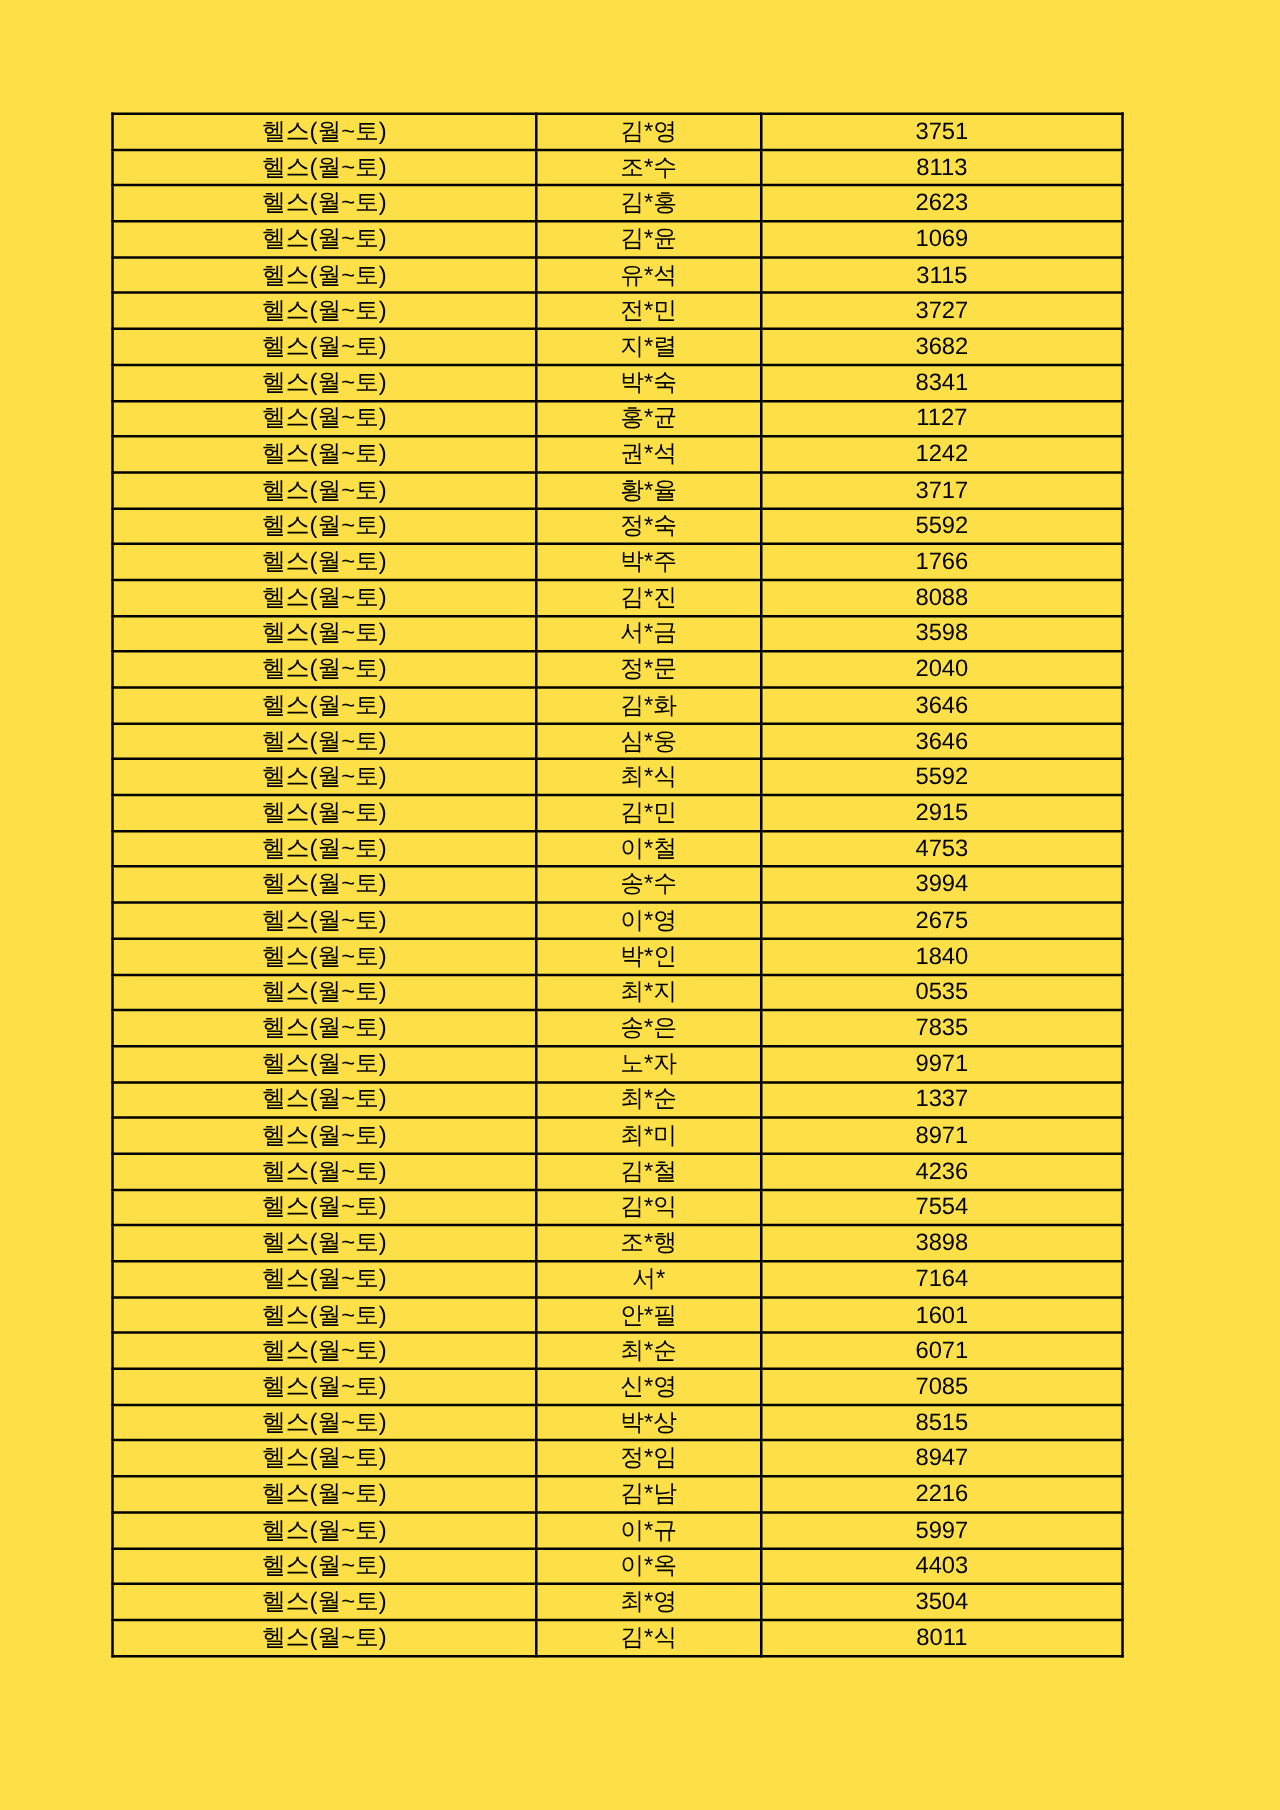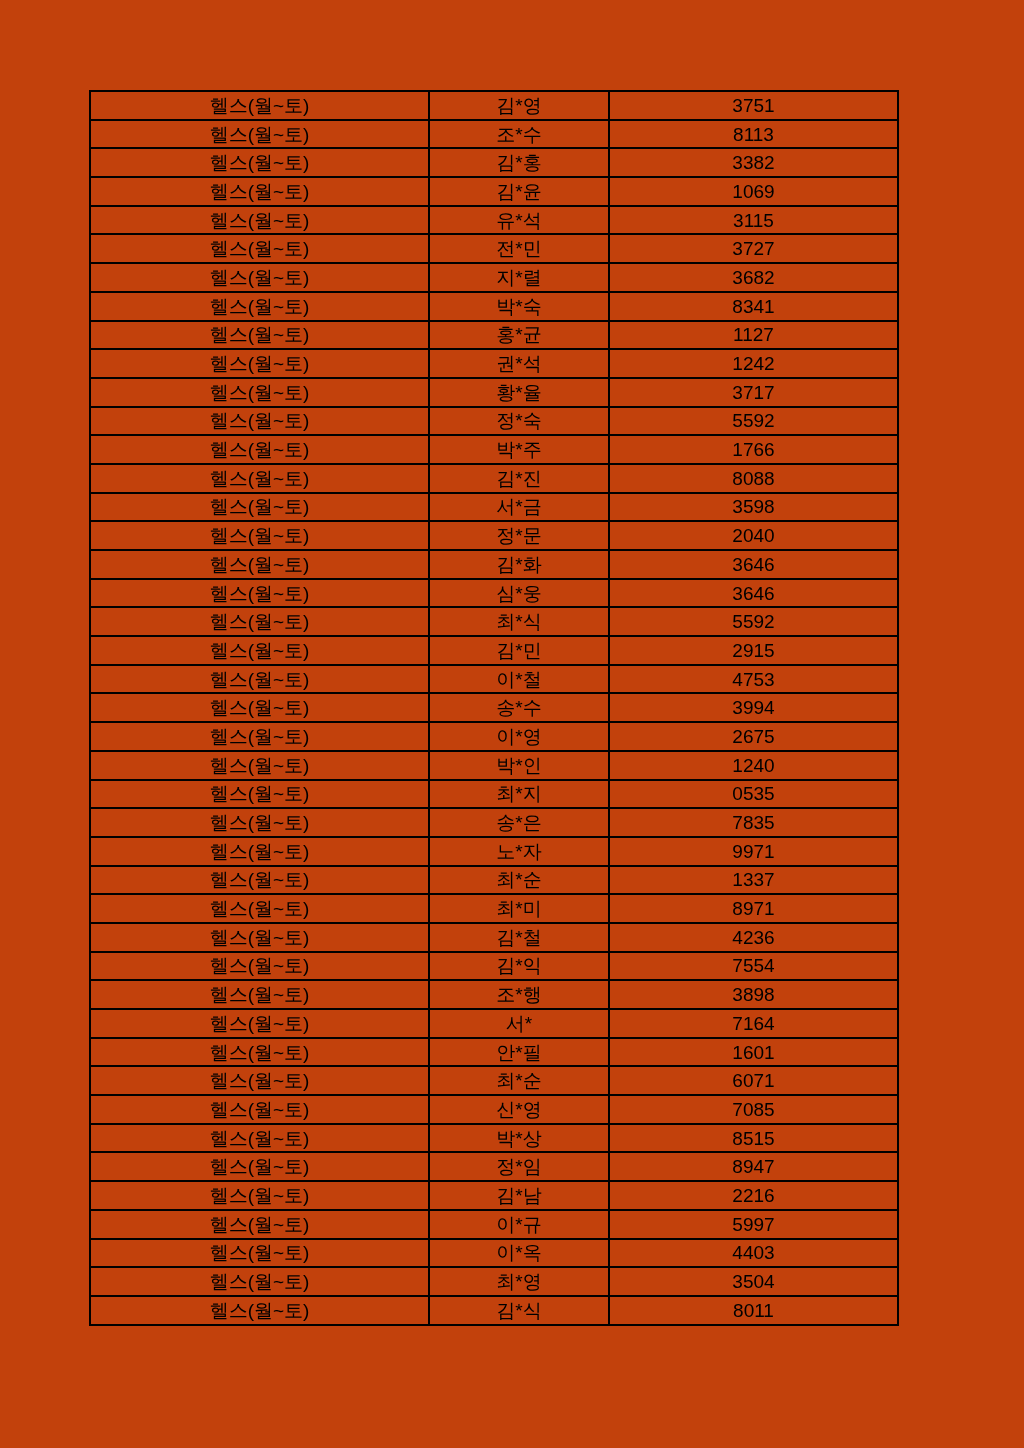--- a/index.html
+++ b/index.html
@@ -13,21 +13,21 @@
     font-family: "Liberation Sans", sans-serif;
     position: relative;
     overflow: hidden;
   }
   .page {
     position: absolute;
     left: 0;
     top: 0;
     width: 1024px;
     height: 1448px;
-    background: #c2410c;
+    background: #fde047;
   }
   table.member-table {
     position: absolute;
     left: 89px;
     top: 90px;
     width: 808px;
     border-collapse: collapse;
     table-layout: fixed;
   }
   table.member-table col.c1 { width: 339px; }
@@ -64,21 +64,21 @@
           <td>3751</td>
         </tr>
         <tr>
           <td>헬스(월~토)</td>
           <td>조*수</td>
           <td>8113</td>
         </tr>
         <tr>
           <td>헬스(월~토)</td>
           <td>김*홍</td>
-          <td>3382</td>
+          <td>2623</td>
         </tr>
         <tr>
           <td>헬스(월~토)</td>
           <td>김*윤</td>
           <td>1069</td>
         </tr>
         <tr>
           <td>헬스(월~토)</td>
           <td>유*석</td>
           <td>3115</td>
@@ -169,21 +169,21 @@
           <td>3994</td>
         </tr>
         <tr>
           <td>헬스(월~토)</td>
           <td>이*영</td>
           <td>2675</td>
         </tr>
         <tr>
           <td>헬스(월~토)</td>
           <td>박*인</td>
-          <td>1240</td>
+          <td>1840</td>
         </tr>
         <tr>
           <td>헬스(월~토)</td>
           <td>최*지</td>
           <td>0535</td>
         </tr>
         <tr>
           <td>헬스(월~토)</td>
           <td>송*은</td>
           <td>7835</td>

